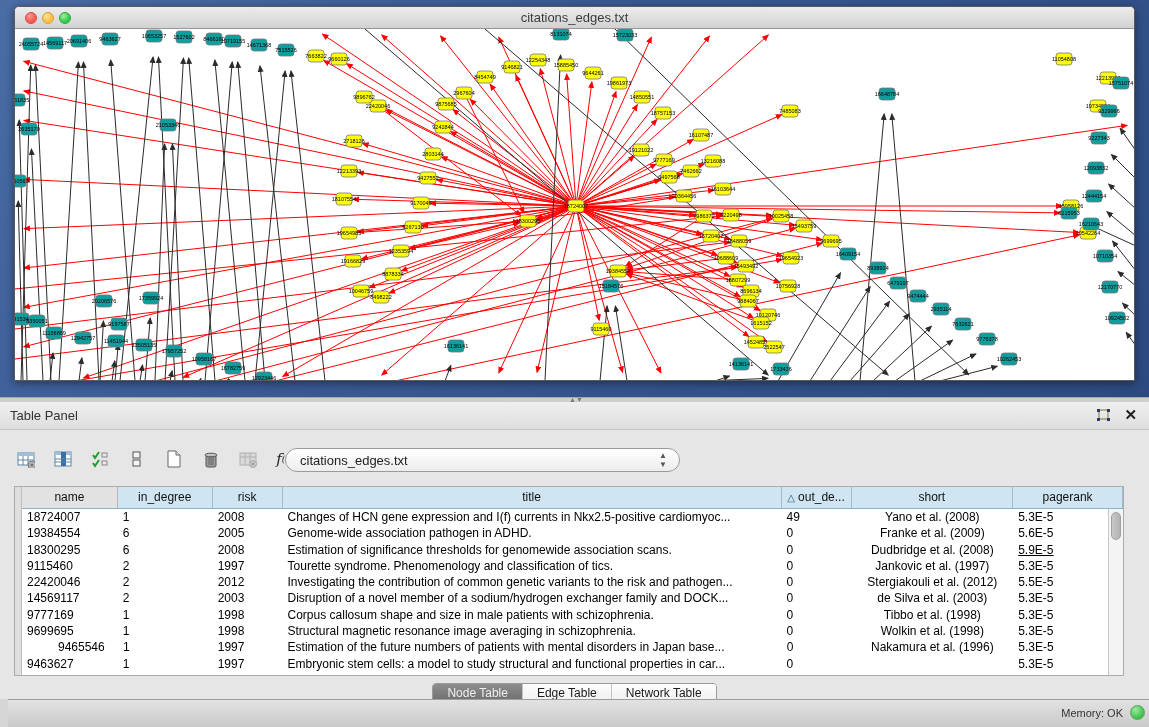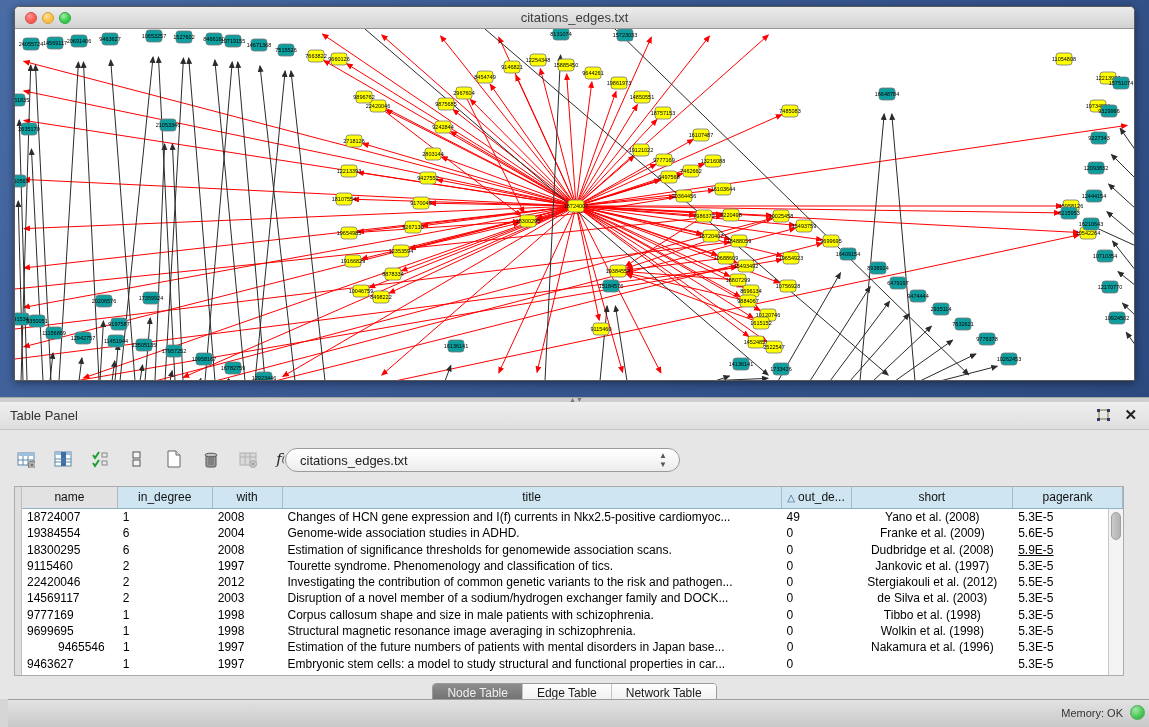--- a/index.html
+++ b/index.html
@@ -814,40 +814,40 @@
       <span>citations_edges.txt</span>
       <span id="combo-arrows">▲<br>▼</span>
     </div>
 
     <div id="table-wrap">
       <div id="row-strip"></div>
       <div id="grid">
           <div class="hdr-row">
             <div class="hdr-cell first" style="width: 96px;"><span>name</span></div>
             <div class="hdr-cell" style="width: 95px;"><span>in_degree</span></div>
-            <div class="hdr-cell" style="width: 70px;"><span>with</span></div>
+            <div class="hdr-cell" style="width: 70px;"><span>risk</span></div>
             <div class="hdr-cell" style="width: 500px;"><span>title</span></div>
             <div class="hdr-cell" style="width: 70px;"><span class="sort-tri">△</span><span>out_de...</span></div>
             <div class="hdr-cell" style="width: 162px;"><span>short</span></div>
             <div class="hdr-cell" style="width: 110px;"><span>pagerank</span></div>
           </div>
           <div class="data-row">
             <div class="cell" style="width: 96px;">18724007</div>
             <div class="cell" style="width: 95px;">1</div>
             <div class="cell" style="width: 70px;">2008</div>
             <div class="cell" style="width: 500px;">Changes of HCN gene expression and I(f) currents in Nkx2.5-positive cardiomyoc...</div>
             <div class="cell" style="width: 70px;">49</div>
             <div class="cell center" style="width: 162px;">Yano et al. (2008)</div>
             <div class="cell" style="width: 110px;">5.3E-5</div>
           </div>
           <div class="data-row">
             <div class="cell" style="width: 96px;">19384554</div>
             <div class="cell" style="width: 95px;">6</div>
-            <div class="cell" style="width: 70px;">2004</div>
-            <div class="cell" style="width: 500px;">Genome-wide association studies in ADHD.</div>
+            <div class="cell" style="width: 70px;">2005</div>
+            <div class="cell" style="width: 500px;">Genome-wide association pathogen in ADHD.</div>
             <div class="cell" style="width: 70px;">0</div>
             <div class="cell center" style="width: 162px;">Franke et al. (2009)</div>
             <div class="cell" style="width: 110px;">5.6E-5</div>
           </div>
           <div class="data-row">
             <div class="cell" style="width: 96px;">18300295</div>
             <div class="cell" style="width: 95px;">6</div>
             <div class="cell" style="width: 70px;">2008</div>
             <div class="cell" style="width: 500px;">Estimation of significance thresholds for genomewide association scans.</div>
             <div class="cell" style="width: 70px;">0</div>

